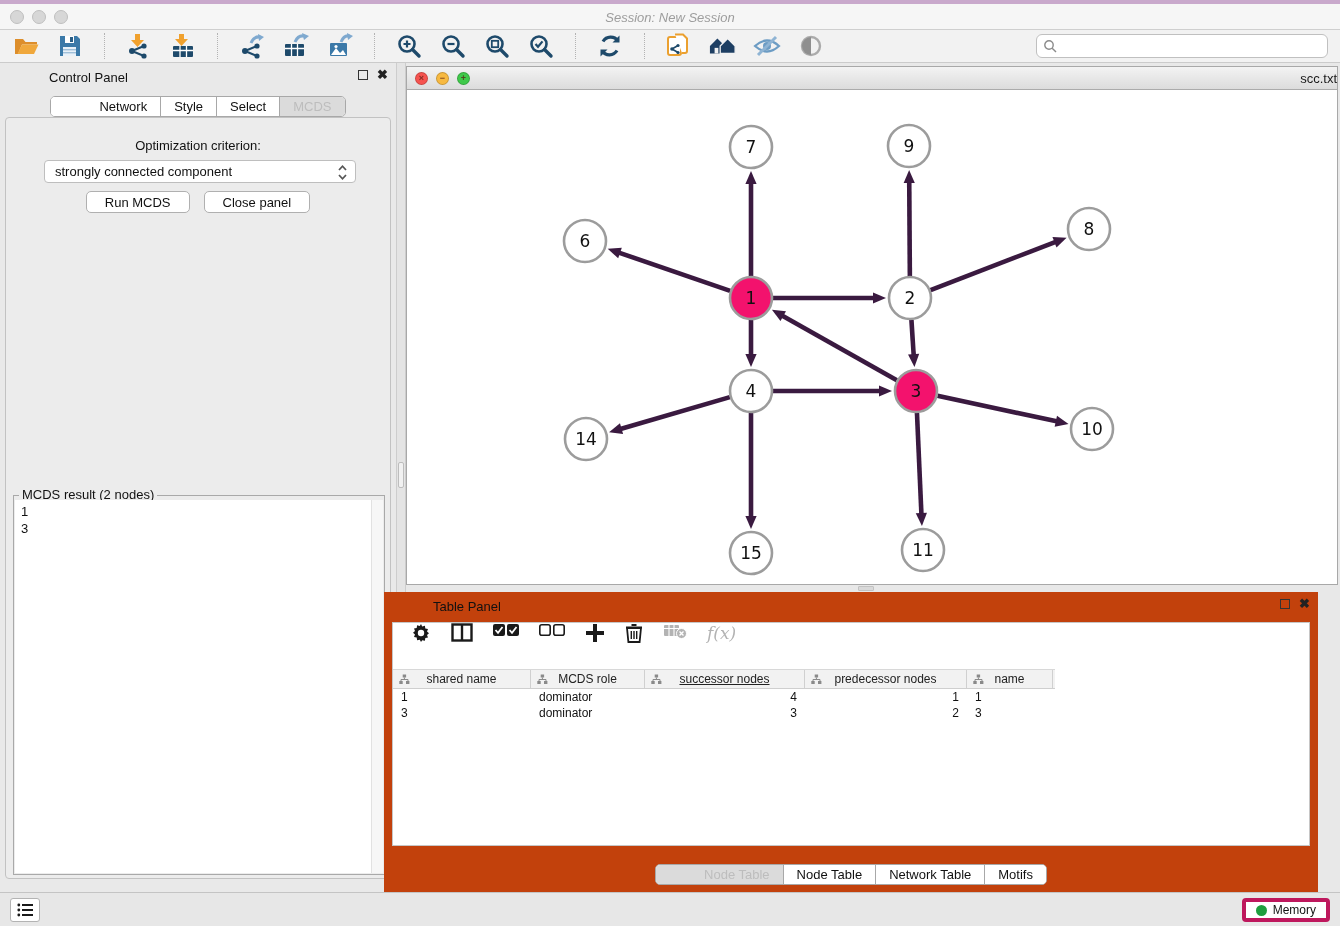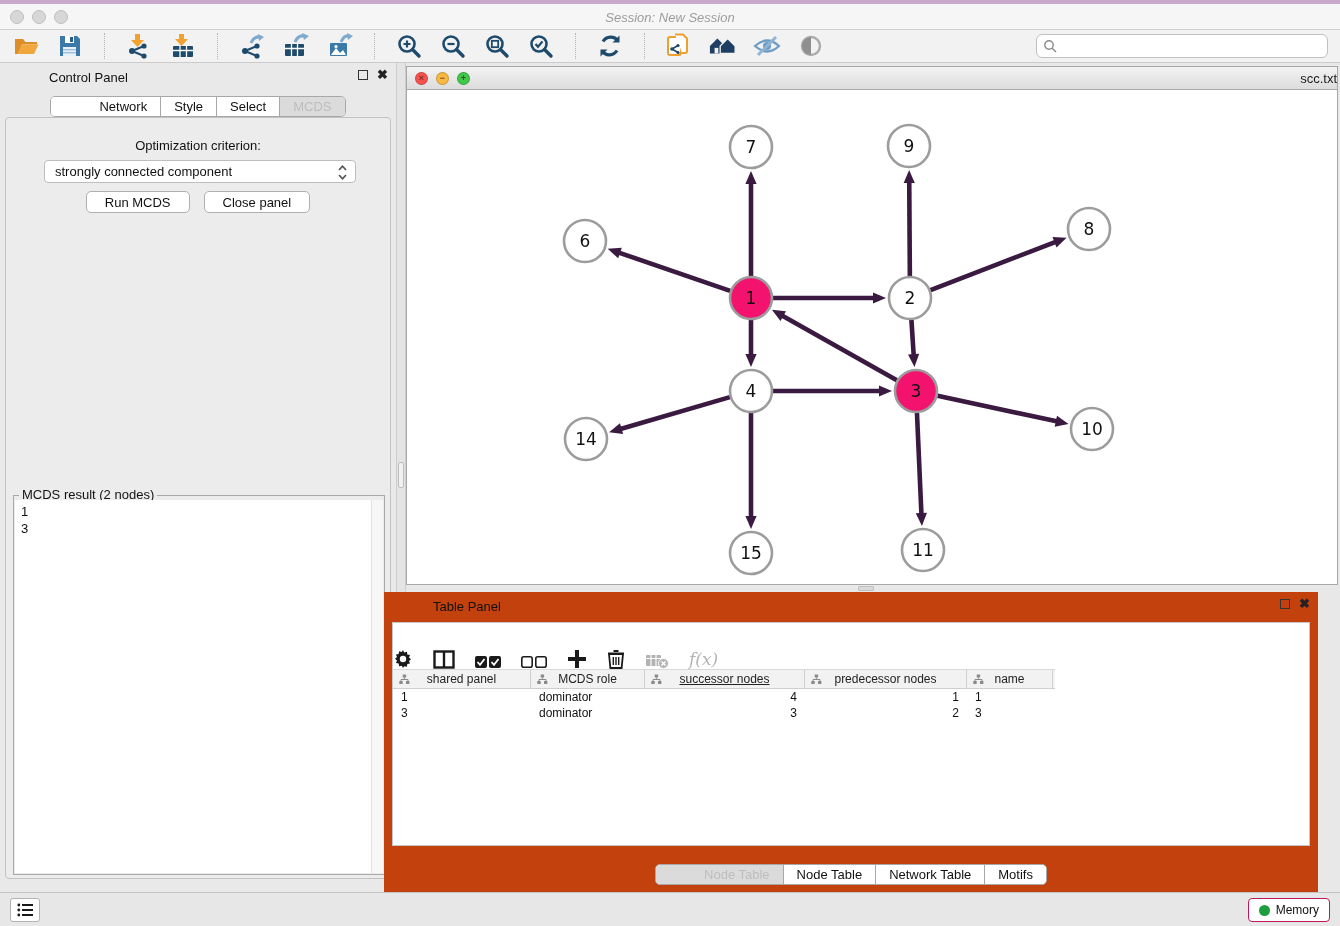--- a/index.html
+++ b/index.html
@@ -81,40 +81,40 @@
     justify-content:center; font-size:9px; font-weight:bold; color:rgba(90,30,20,.75);
     border:1px solid rgba(0,0,0,.18); line-height:1; }
   .nw-title { position:absolute; width:100%; top:4px; text-align:right; font-size:13px; color:#1a1a1a; }
   .nw-canvas { position:absolute; left:0; top:23px; right:0; bottom:0; background:#fff; }
   .nw-canvas svg { position:absolute; left:0; top:0; }
 
   
   .table-panel { position:absolute; left:384px; top:592px; width:934px; height:300px; background:#c2410c; }
   .tp-box { position:absolute; left:8px; right:8px; top:30px; height:224px;
     background:#fff; border:1px solid #C6C6C6; }
-  .tp-toolbar { height:46px; display:flex; align-items:flex-end; gap:20px; }
+  .tp-toolbar { height:46px; display:flex; align-items:flex-start; gap:20px; padding-left:18px; }
   .fx { font-family:"DejaVu Serif",serif; font-style:italic; font-size:17px; color:#B3B3B3; }
   .tp-grid { width:662px; border-top:1px solid #D8D8D8; }
   .tgrid-header { display:flex; height:19px; background:#F2F2F2; border-bottom:1px solid #CFCFCF; }
   .th-cell { position:relative; display:flex; align-items:center; justify-content:center;
     font-size:12px; color:#222; border-right:1px solid #D0D0D0; background:#F2F2F2; }
   .th-cell .tree-ic { position:absolute; left:6px; top:4px; }
   .tgrid-row { display:flex; height:16px; }
   .td-cell { font-size:12px; color:#111; padding:0 8px; display:flex; align-items:center; overflow:hidden; }
   .td-cell.r { justify-content:flex-end; }
 
   .tp-tabs { position:absolute; bottom:7px; width:100%; display:flex; justify-content:center; }
 
   
   .status-bar { position:absolute; left:0; top:892px; width:1340px; height:34px;
     background:#E7E7E7; border-top:1px solid #C4C4C4; }
   .list-btn { position:absolute; left:10px; top:5px; width:30px; height:24px; background:#fff;
     border:1px solid #B3B3B3; border-radius:3px; display:flex; align-items:center; justify-content:center; }
   .memory-btn { position:absolute; right:10px; top:5px; height:24px; background:#fff;
-    border:1px solid #be185d; border-radius:4px; display:flex; align-items:center; gap:6px;
+    border:4px solid #be185d; border-radius:4px; display:flex; align-items:center; gap:6px;
     padding:0 10px; font-size:12px; color:#111; }
   .mem-dot { width:11px; height:11px; border-radius:50%; }
 </style>
 </head>
 <body>
 
 <div class="top-strip"></div>
 <div class="titlebar">
   <div class="lights">
     <div class="light"></div>
@@ -426,21 +426,21 @@
     </div>
     <div class="tp-grid">
       <div class="tgrid-header" id="tgrid-header">
           <div class="th-cell" style="width: 138px;">
             <svg class="tree-ic" width="11" height="11" viewBox="0 0 11 11">
               <rect x="3.7" y="0.5" width="3.4" height="3" fill="#8a8a8a"></rect>
               <rect x="0.3" y="7" width="3.4" height="3" fill="#8a8a8a"></rect>
               <rect x="7" y="7" width="3.4" height="3" fill="#8a8a8a"></rect>
               <path d="M5.4 3.5v2M2 7V5.5h7V7" stroke="#8a8a8a" fill="none"></path>
             </svg>
-            <span>shared panel</span>
+            <span>shared name</span>
           </div>
           <div class="th-cell" style="width: 114px;">
             <svg class="tree-ic" width="11" height="11" viewBox="0 0 11 11">
               <rect x="3.7" y="0.5" width="3.4" height="3" fill="#8a8a8a"></rect>
               <rect x="0.3" y="7" width="3.4" height="3" fill="#8a8a8a"></rect>
               <rect x="7" y="7" width="3.4" height="3" fill="#8a8a8a"></rect>
               <path d="M5.4 3.5v2M2 7V5.5h7V7" stroke="#8a8a8a" fill="none"></path>
             </svg>
             <span>MCDS role</span>
           </div>

